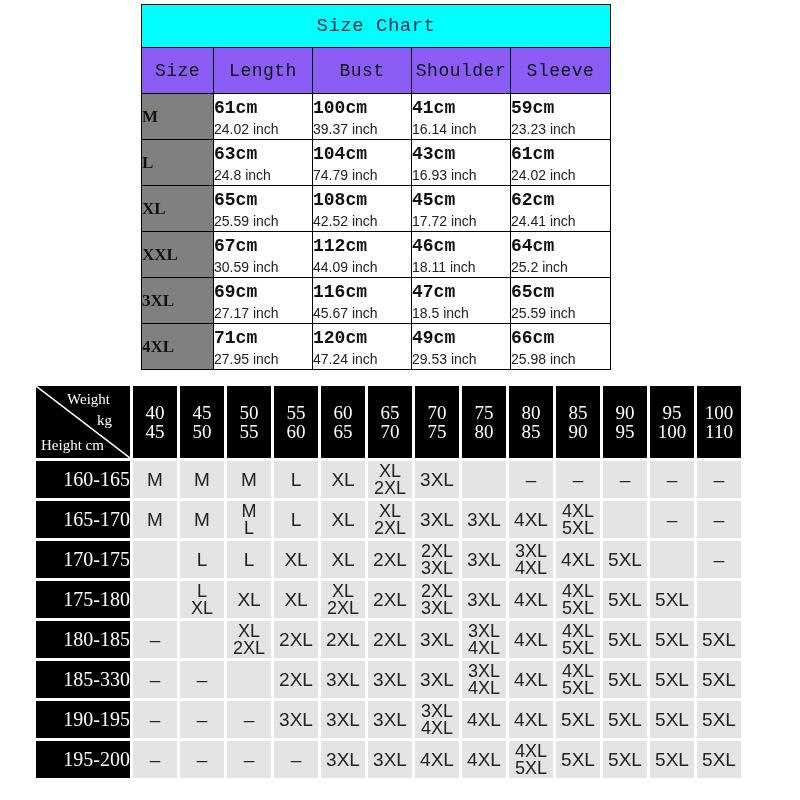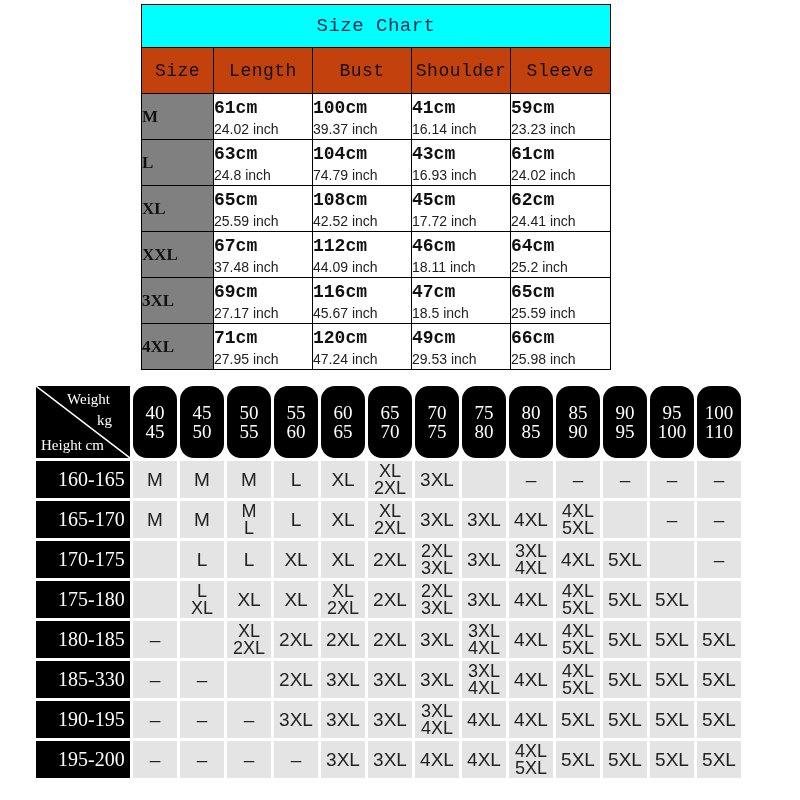--- a/index.html
+++ b/index.html
@@ -2,37 +2,37 @@
 <html><head>
   <meta charset="utf-8">
   <style>
     html, body { margin:0; padding:0; background:#ffffff; }
     body { width:800px; height:800px; position:relative; overflow:hidden; font-family:"Liberation Serif", serif; }
 
     
     #size-chart { position:absolute; left:141px; top:4px; width:469px; border-collapse:collapse; table-layout:fixed; }
     #size-chart td, #size-chart th { border:1px solid #000; padding:0; vertical-align:middle; }
     #size-chart .title-cell { background:#00ffff; height:42px; font-family:"Liberation Mono", monospace; font-size:19px; color:#0a2a4a; letter-spacing:0.5px; font-weight:normal; }
-    #size-chart .hdr { background:#c2410c; height:45px; font-family:"Liberation Mono", monospace; font-size:18px; color:#111; font-weight:normal; letter-spacing:0.5px; }
+    #size-chart .hdr { background:#8b5cf6; height:45px; font-family:"Liberation Mono", monospace; font-size:18px; color:#111; font-weight:normal; letter-spacing:0.5px; }
     #size-chart .size-cell { background:#808080; height:45px; font-family:"Liberation Serif", serif; font-weight:bold; font-size:17px; color:#111; }
     #size-chart .val { background:#fff; height:45px; line-height:1; }
     #size-chart .cm { display:block; font-family:"Liberation Mono", monospace; font-weight:bold; font-size:18px; color:#111; margin-top:2px; }
     #size-chart .inch { display:block; font-family:Liberation Sans, sans-serif; font-size:14px; color:#222; margin-top:5px; }
 
     
     #hw-chart { position:absolute; left:33px; top:383px; border-collapse:separate; border-spacing:3px; table-layout:fixed; }
     #hw-chart td { padding:0; text-align:center; vertical-align:middle; }
     #hw-chart .corner { width:94px; height:72px; background:#000; position:relative; color:#fff; font-family:"Liberation Serif", serif; font-size:15px; overflow:hidden; }
     #hw-chart .corner .diag { position:absolute; left:0; top:0; width:100%; height:100%; }
     #hw-chart .corner .weight { position:absolute; right:20px; top:5px; }
     #hw-chart .corner .kg { position:absolute; right:18px; top:26px; }
     #hw-chart .corner .height { position:absolute; left:5px; bottom:4px; }
-    #hw-chart .wcol { width:44px; height:72px; background:#000; color:#fff; font-family:"Liberation Serif", serif; font-size:19px; line-height:19px;border-radius:14px; }
+    #hw-chart .wcol { width:44px; height:72px; background:#000; color:#fff; font-family:"Liberation Serif", serif; font-size:19px; line-height:19px; }
     #hw-chart .wcol span { display:block; }
-    #hw-chart .hrow { width:94px; height:37px; background:#000; color:#fff; font-family:"Liberation Serif", serif; font-size:20px; text-align:left; padding-left:22px; box-sizing:border-box; }
+    #hw-chart .hrow { width:94px; height:37px; background:#000; color:#fff; font-family:"Liberation Serif", serif; font-size:20px; text-align:right; padding-left:22px; box-sizing:border-box; }
     #hw-chart .cell { width:44px; height:37px; background:#e4e4e4; color:#222; font-family:"Liberation Sans", sans-serif; font-size:19px; line-height:17px; }
     #hw-chart .cell span { display:block; }
     #hw-chart .cell.two { font-size:18px; line-height:17px; }
   </style>
 </head>
 <body>
 
 <table id="size-chart">
   <colgroup>
     <col style="width:72px">
@@ -108,21 +108,21 @@
         </td>
         <td class="val">
           <span class="cm">62cm</span>
           <span class="inch">24.41 inch</span>
         </td>
       </tr>
       <tr>
         <td class="size-cell">XXL</td>
         <td class="val">
           <span class="cm">67cm</span>
-          <span class="inch">37.48 inch</span>
+          <span class="inch">30.59 inch</span>
         </td>
         <td class="val">
           <span class="cm">112cm</span>
           <span class="inch">44.09 inch</span>
         </td>
         <td class="val">
           <span class="cm">46cm</span>
           <span class="inch">18.11 inch</span>
         </td>
         <td class="val">

